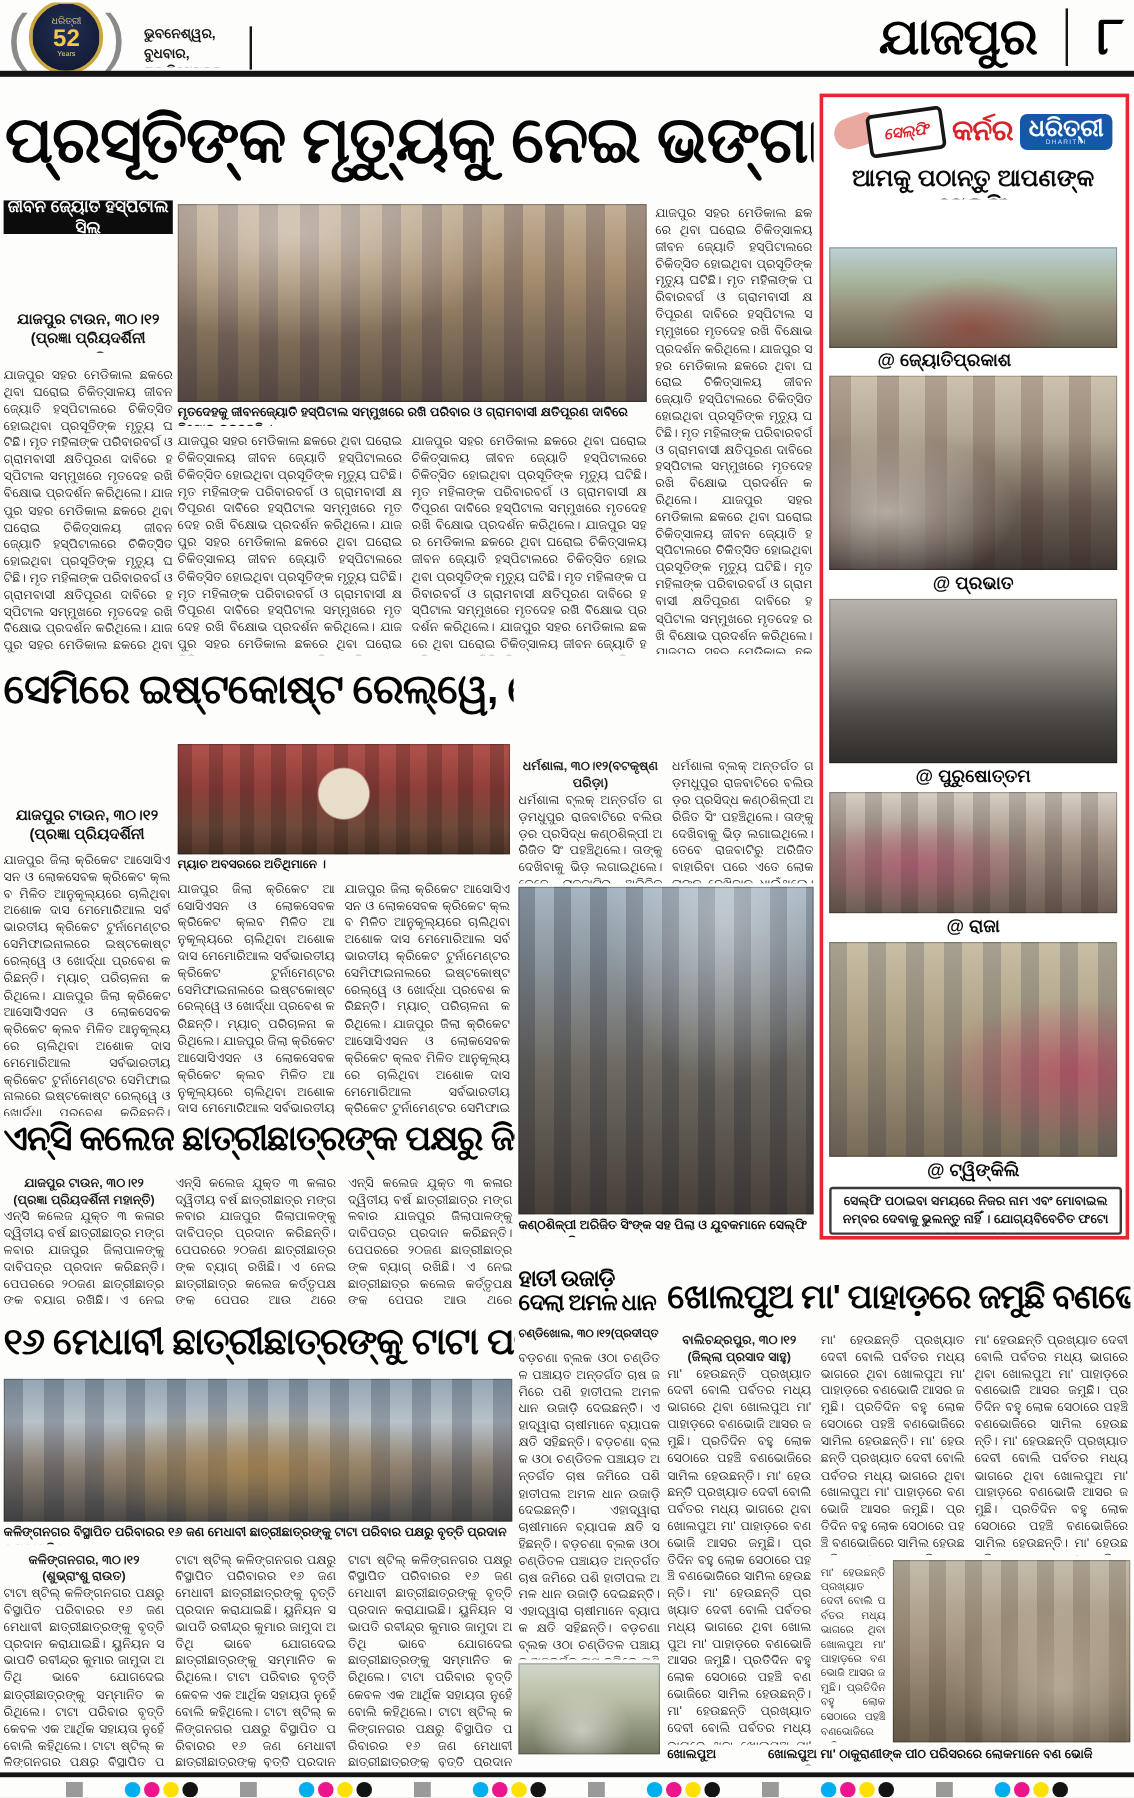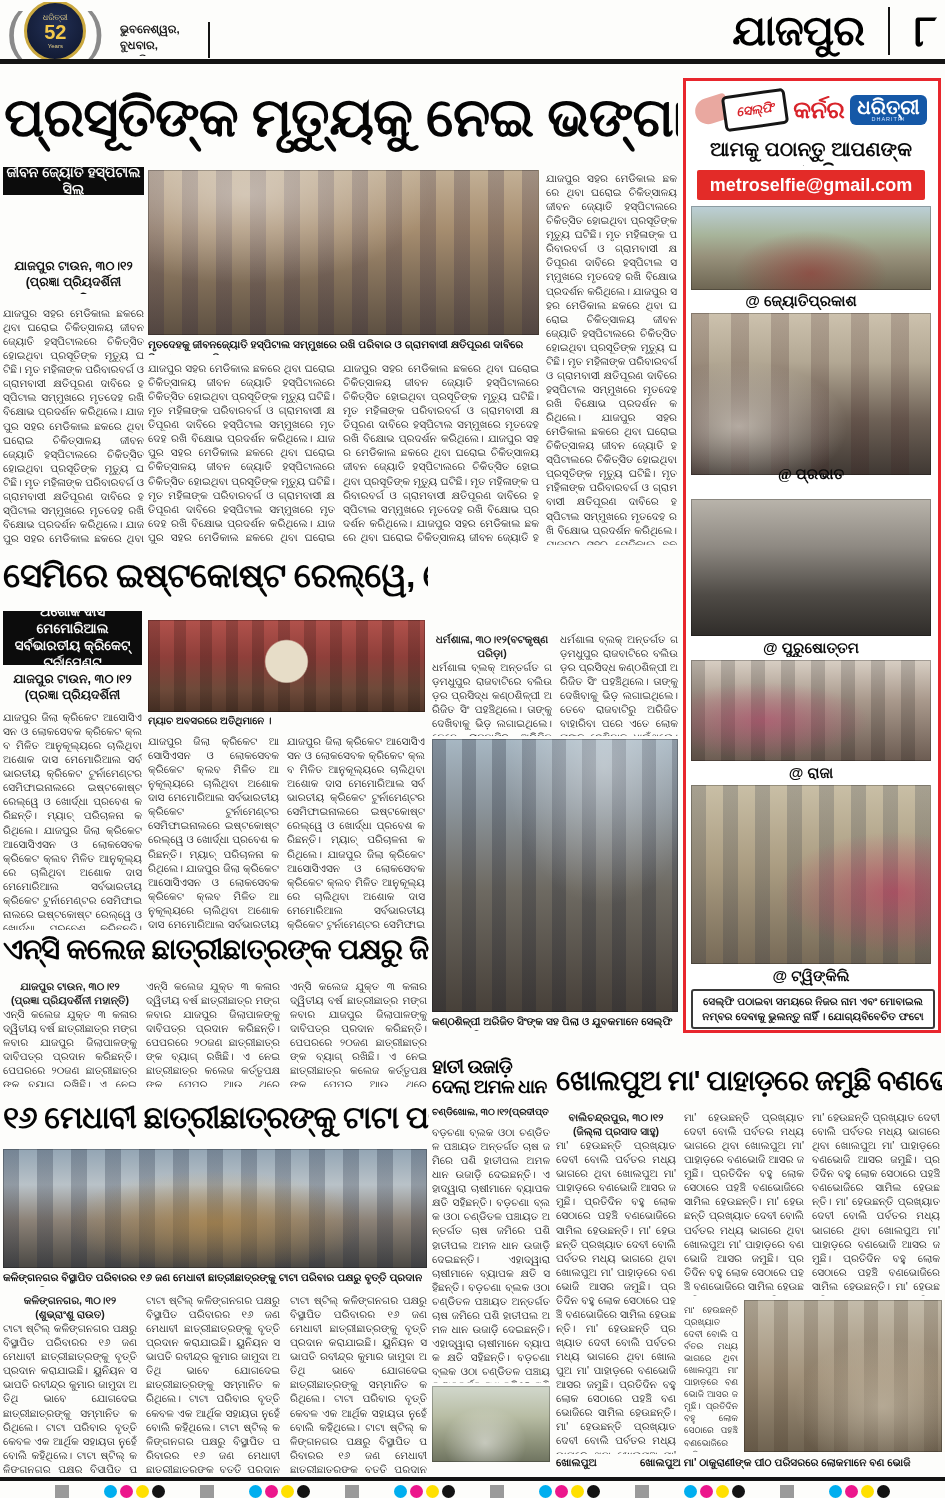--- a/index.html
+++ b/index.html
@@ -118,24 +118,20 @@
   <div class="abs greek" style="left:3px;top:306px;width:141px;height:240px;">ଯାଜପୁର ସହର ମେଡିକାଲ ଛକରେ ଥିବା ଘରୋଇ ଚିକିତ୍ସାଳୟ ଜୀବନ ଜ୍ୟୋତି ହସ୍ପିଟାଲରେ ଚିକିତ୍ସିତ ହୋଇଥିବା ପ୍ରସୂତିଙ୍କ ମୃତ୍ୟୁ ଘଟିଛି। ମୃତ ମହିଳାଙ୍କ ପରିବାରବର୍ଗ ଓ ଗ୍ରାମବାସୀ କ୍ଷତିପୂରଣ ଦାବିରେ ହସ୍ପିଟାଲ ସମ୍ମୁଖରେ ମୃତଦେହ ରଖି ବିକ୍ଷୋଭ ପ୍ରଦର୍ଶନ କରିଥିଲେ। ଯାଜପୁର ସହର ମେଡିକାଲ ଛକରେ ଥିବା ଘରୋଇ ଚିକିତ୍ସାଳୟ ଜୀବନ ଜ୍ୟୋତି ହସ୍ପିଟାଲରେ ଚିକିତ୍ସିତ ହୋଇଥିବା ପ୍ରସୂତିଙ୍କ ମୃତ୍ୟୁ ଘଟିଛି। ମୃତ ମହିଳାଙ୍କ ପରିବାରବର୍ଗ ଓ ଗ୍ରାମବାସୀ କ୍ଷତିପୂରଣ ଦାବିରେ ହସ୍ପିଟାଲ ସମ୍ମୁଖରେ ମୃତଦେହ ରଖି ବିକ୍ଷୋଭ ପ୍ରଦର୍ଶନ କରିଥିଲେ। ଯାଜପୁର ସହର ମେଡିକାଲ ଛକରେ ଥିବା ଘରୋଇ ଚିକିତ୍ସାଳୟ ଜୀବନ ଜ୍ୟୋତି ହସ୍ପିଟାଲରେ ଚିକିତ୍ସିତ ହୋଇଥିବା ପ୍ରସୂତିଙ୍କ ମୃତ୍ୟୁ ଘଟିଛି। ମୃତ ମହିଳାଙ୍କ ପରିବାରବର୍ଗ ଓ ଗ୍ରାମବାସୀ କ୍ଷତିପୂରଣ ଦାବିରେ ହସ୍ପିଟାଲ ସମ୍ମୁଖରେ ମୃତଦେହ ରଖି ବିକ୍ଷୋଭ ପ୍ରଦର୍ଶନ କରିଥିଲେ। ଯାଜପୁର ସହର ମେଡିକାଲ ଛକରେ ଥିବା ଘରୋଇ ଚିକିତ୍ସାଳୟ ଜୀବନ ଜ୍ୟୋତି ହସ୍ପିଟାଲରେ ଚିକିତ୍ସିତ ହୋଇଥିବା ପ୍ରସୂତିଙ୍କ ମୃତ୍ୟୁ ଘଟିଛି। ମୃତ ମହିଳାଙ୍କ ପରିବାରବର୍ଗ ଓ ଗ୍ରାମବାସୀ କ୍ଷତିପୂରଣ ଦାବିରେ ହସ୍ପିଟାଲ ସମ୍ମୁଖରେ ମୃତଦେହ ରଖି ବିକ୍ଷୋଭ ପ୍ରଦର୍ଶନ କରିଥିଲେ। ଯାଜପୁର ସହର ମେଡିକାଲ ଛକରେ ଥିବା ଘରୋଇ ଚିକିତ୍ସାଳୟ ଜୀବନ ଜ୍ୟୋତି ହସ୍ପିଟାଲରେ ଚିକିତ୍ସିତ ହୋଇଥିବା ପ୍ରସୂତିଙ୍କ ମୃତ୍ୟୁ ଘଟିଛି। ମୃତ ମହିଳାଙ୍କ ପରିବାରବର୍ଗ ଓ ଗ୍ରାମବାସୀ କ୍ଷତିପୂରଣ ଦାବିରେ ହସ୍ପିଟାଲ ସମ୍ମୁଖରେ ମୃତଦେହ ରଖି ବିକ୍ଷୋଭ ପ୍ରଦର୍ଶନ କରିଥିଲେ।</div>
 
   <div class="abs photo ph-protest" style="left:148px;top:170px;width:391px;height:165px;"></div>
   <div class="abs caption" style="left:148px;top:338px;width:392px;height:17px;">ମୃତଦେହକୁ ଜୀବନଜ୍ୟୋତି ହସ୍ପିଟାଲ ସମ୍ମୁଖରେ ରଖି ପରିବାର ଓ ଗ୍ରାମବାସୀ କ୍ଷତିପୂରଣ ଦାବିରେ ବିକ୍ଷୋଭ କରୁଛନ୍ତି ।</div>
 
   <div class="abs greek" style="left:546px;top:171px;width:131px;height:374px;">ଯାଜପୁର ସହର ମେଡିକାଲ ଛକରେ ଥିବା ଘରୋଇ ଚିକିତ୍ସାଳୟ ଜୀବନ ଜ୍ୟୋତି ହସ୍ପିଟାଲରେ ଚିକିତ୍ସିତ ହୋଇଥିବା ପ୍ରସୂତିଙ୍କ ମୃତ୍ୟୁ ଘଟିଛି। ମୃତ ମହିଳାଙ୍କ ପରିବାରବର୍ଗ ଓ ଗ୍ରାମବାସୀ କ୍ଷତିପୂରଣ ଦାବିରେ ହସ୍ପିଟାଲ ସମ୍ମୁଖରେ ମୃତଦେହ ରଖି ବିକ୍ଷୋଭ ପ୍ରଦର୍ଶନ କରିଥିଲେ। ଯାଜପୁର ସହର ମେଡିକାଲ ଛକରେ ଥିବା ଘରୋଇ ଚିକିତ୍ସାଳୟ ଜୀବନ ଜ୍ୟୋତି ହସ୍ପିଟାଲରେ ଚିକିତ୍ସିତ ହୋଇଥିବା ପ୍ରସୂତିଙ୍କ ମୃତ୍ୟୁ ଘଟିଛି। ମୃତ ମହିଳାଙ୍କ ପରିବାରବର୍ଗ ଓ ଗ୍ରାମବାସୀ କ୍ଷତିପୂରଣ ଦାବିରେ ହସ୍ପିଟାଲ ସମ୍ମୁଖରେ ମୃତଦେହ ରଖି ବିକ୍ଷୋଭ ପ୍ରଦର୍ଶନ କରିଥିଲେ। ଯାଜପୁର ସହର ମେଡିକାଲ ଛକରେ ଥିବା ଘରୋଇ ଚିକିତ୍ସାଳୟ ଜୀବନ ଜ୍ୟୋତି ହସ୍ପିଟାଲରେ ଚିକିତ୍ସିତ ହୋଇଥିବା ପ୍ରସୂତିଙ୍କ ମୃତ୍ୟୁ ଘଟିଛି। ମୃତ ମହିଳାଙ୍କ ପରିବାରବର୍ଗ ଓ ଗ୍ରାମବାସୀ କ୍ଷତିପୂରଣ ଦାବିରେ ହସ୍ପିଟାଲ ସମ୍ମୁଖରେ ମୃତଦେହ ରଖି ବିକ୍ଷୋଭ ପ୍ରଦର୍ଶନ କରିଥିଲେ। ଯାଜପୁର ସହର ମେଡିକାଲ ଛକରେ ଥିବା ଘରୋଇ ଚିକିତ୍ସାଳୟ ଜୀବନ ଜ୍ୟୋତି ହସ୍ପିଟାଲରେ ଚିକିତ୍ସିତ ହୋଇଥିବା ପ୍ରସୂତିଙ୍କ ମୃତ୍ୟୁ ଘଟିଛି। ମୃତ ମହିଳାଙ୍କ ପରିବାରବର୍ଗ ଓ ଗ୍ରାମବାସୀ କ୍ଷତିପୂରଣ ଦାବିରେ ହସ୍ପିଟାଲ ସମ୍ମୁଖରେ ମୃତଦେହ ରଖି ବିକ୍ଷୋଭ ପ୍ରଦର୍ଶନ କରିଥିଲେ। ଯାଜପୁର ସହର ମେଡିକାଲ ଛକରେ ଥିବା ଘରୋଇ ଚିକିତ୍ସାଳୟ ଜୀବନ ଜ୍ୟୋତି ହସ୍ପିଟାଲରେ ଚିକିତ୍ସିତ ହୋଇଥିବା ପ୍ରସୂତିଙ୍କ ମୃତ୍ୟୁ ଘଟିଛି। ମୃତ ମହିଳାଙ୍କ ପରିବାରବର୍ଗ ଓ ଗ୍ରାମବାସୀ କ୍ଷତିପୂରଣ ଦାବିରେ ହସ୍ପିଟାଲ ସମ୍ମୁଖରେ ମୃତଦେହ ରଖି ବିକ୍ଷୋଭ ପ୍ରଦର୍ଶନ କରିଥିଲେ। ଯାଜପୁର ସହର ମେଡିକାଲ ଛକରେ ଥିବା ଘରୋଇ ଚିକିତ୍ସାଳୟ ଜୀବନ ଜ୍ୟୋତି ହସ୍ପିଟାଲରେ ଚିକିତ୍ସିତ ହୋଇଥିବା ପ୍ରସୂତିଙ୍କ ମୃତ୍ୟୁ ଘଟିଛି। ମୃତ ମହିଳାଙ୍କ ପରିବାରବର୍ଗ ଓ ଗ୍ରାମବାସୀ କ୍ଷତିପୂରଣ ଦାବିରେ ହସ୍ପିଟାଲ ସମ୍ମୁଖରେ ମୃତଦେହ ରଖି ବିକ୍ଷୋଭ ପ୍ରଦର୍ଶନ କରିଥିଲେ। ଯାଜପୁର ସହର ମେଡିକାଲ ଛକରେ ଥିବା ଘରୋଇ ଚିକିତ୍ସାଳୟ ଜୀବନ ଜ୍ୟୋତି ହସ୍ପିଟାଲରେ ଚିକିତ୍ସିତ ହୋଇଥିବା ପ୍ରସୂତିଙ୍କ ମୃତ୍ୟୁ ଘଟିଛି। ମୃତ ମହିଳାଙ୍କ ପରିବାରବର୍ଗ ଓ ଗ୍ରାମବାସୀ କ୍ଷତିପୂରଣ ଦାବିରେ ହସ୍ପିଟାଲ ସମ୍ମୁଖରେ ମୃତଦେହ ରଖି ବିକ୍ଷୋଭ ପ୍ରଦର୍ଶନ କରିଥିଲେ।</div>
   <div class="abs greek" style="left:148px;top:361px;width:187px;height:185px;">ଯାଜପୁର ସହର ମେଡିକାଲ ଛକରେ ଥିବା ଘରୋଇ ଚିକିତ୍ସାଳୟ ଜୀବନ ଜ୍ୟୋତି ହସ୍ପିଟାଲରେ ଚିକିତ୍ସିତ ହୋଇଥିବା ପ୍ରସୂତିଙ୍କ ମୃତ୍ୟୁ ଘଟିଛି। ମୃତ ମହିଳାଙ୍କ ପରିବାରବର୍ଗ ଓ ଗ୍ରାମବାସୀ କ୍ଷତିପୂରଣ ଦାବିରେ ହସ୍ପିଟାଲ ସମ୍ମୁଖରେ ମୃତଦେହ ରଖି ବିକ୍ଷୋଭ ପ୍ରଦର୍ଶନ କରିଥିଲେ। ଯାଜପୁର ସହର ମେଡିକାଲ ଛକରେ ଥିବା ଘରୋଇ ଚିକିତ୍ସାଳୟ ଜୀବନ ଜ୍ୟୋତି ହସ୍ପିଟାଲରେ ଚିକିତ୍ସିତ ହୋଇଥିବା ପ୍ରସୂତିଙ୍କ ମୃତ୍ୟୁ ଘଟିଛି। ମୃତ ମହିଳାଙ୍କ ପରିବାରବର୍ଗ ଓ ଗ୍ରାମବାସୀ କ୍ଷତିପୂରଣ ଦାବିରେ ହସ୍ପିଟାଲ ସମ୍ମୁଖରେ ମୃତଦେହ ରଖି ବିକ୍ଷୋଭ ପ୍ରଦର୍ଶନ କରିଥିଲେ। ଯାଜପୁର ସହର ମେଡିକାଲ ଛକରେ ଥିବା ଘରୋଇ ଚିକିତ୍ସାଳୟ ଜୀବନ ଜ୍ୟୋତି ହସ୍ପିଟାଲରେ ଚିକିତ୍ସିତ ହୋଇଥିବା ପ୍ରସୂତିଙ୍କ ମୃତ୍ୟୁ ଘଟିଛି। ମୃତ ମହିଳାଙ୍କ ପରିବାରବର୍ଗ ଓ ଗ୍ରାମବାସୀ କ୍ଷତିପୂରଣ ଦାବିରେ ହସ୍ପିଟାଲ ସମ୍ମୁଖରେ ମୃତଦେହ ରଖି ବିକ୍ଷୋଭ ପ୍ରଦର୍ଶନ କରିଥିଲେ। ଯାଜପୁର ସହର ମେଡିକାଲ ଛକରେ ଥିବା ଘରୋଇ ଚିକିତ୍ସାଳୟ ଜୀବନ ଜ୍ୟୋତି ହସ୍ପିଟାଲରେ ଚିକିତ୍ସିତ ହୋଇଥିବା ପ୍ରସୂତିଙ୍କ ମୃତ୍ୟୁ ଘଟିଛି। ମୃତ ମହିଳାଙ୍କ ପରିବାରବର୍ଗ ଓ ଗ୍ରାମବାସୀ କ୍ଷତିପୂରଣ ଦାବିରେ ହସ୍ପିଟାଲ ସମ୍ମୁଖରେ ମୃତଦେହ ରଖି ବିକ୍ଷୋଭ ପ୍ରଦର୍ଶନ କରିଥିଲେ। ଯାଜପୁର ସହର ମେଡିକାଲ ଛକରେ ଥିବା ଘରୋଇ ଚିକିତ୍ସାଳୟ ଜୀବନ ଜ୍ୟୋତି ହସ୍ପିଟାଲରେ ଚିକିତ୍ସିତ ହୋଇଥିବା ପ୍ରସୂତିଙ୍କ ମୃତ୍ୟୁ ଘଟିଛି। ମୃତ ମହିଳାଙ୍କ ପରିବାରବର୍ଗ ଓ ଗ୍ରାମବାସୀ କ୍ଷତିପୂରଣ ଦାବିରେ ହସ୍ପିଟାଲ ସମ୍ମୁଖରେ ମୃତଦେହ ରଖି ବିକ୍ଷୋଭ ପ୍ରଦର୍ଶନ କରିଥିଲେ।</div>
   <div class="abs greek" style="left:343px;top:361px;width:196px;height:185px;">ଯାଜପୁର ସହର ମେଡିକାଲ ଛକରେ ଥିବା ଘରୋଇ ଚିକିତ୍ସାଳୟ ଜୀବନ ଜ୍ୟୋତି ହସ୍ପିଟାଲରେ ଚିକିତ୍ସିତ ହୋଇଥିବା ପ୍ରସୂତିଙ୍କ ମୃତ୍ୟୁ ଘଟିଛି। ମୃତ ମହିଳାଙ୍କ ପରିବାରବର୍ଗ ଓ ଗ୍ରାମବାସୀ କ୍ଷତିପୂରଣ ଦାବିରେ ହସ୍ପିଟାଲ ସମ୍ମୁଖରେ ମୃତଦେହ ରଖି ବିକ୍ଷୋଭ ପ୍ରଦର୍ଶନ କରିଥିଲେ। ଯାଜପୁର ସହର ମେଡିକାଲ ଛକରେ ଥିବା ଘରୋଇ ଚିକିତ୍ସାଳୟ ଜୀବନ ଜ୍ୟୋତି ହସ୍ପିଟାଲରେ ଚିକିତ୍ସିତ ହୋଇଥିବା ପ୍ରସୂତିଙ୍କ ମୃତ୍ୟୁ ଘଟିଛି। ମୃତ ମହିଳାଙ୍କ ପରିବାରବର୍ଗ ଓ ଗ୍ରାମବାସୀ କ୍ଷତିପୂରଣ ଦାବିରେ ହସ୍ପିଟାଲ ସମ୍ମୁଖରେ ମୃତଦେହ ରଖି ବିକ୍ଷୋଭ ପ୍ରଦର୍ଶନ କରିଥିଲେ। ଯାଜପୁର ସହର ମେଡିକାଲ ଛକରେ ଥିବା ଘରୋଇ ଚିକିତ୍ସାଳୟ ଜୀବନ ଜ୍ୟୋତି ହସ୍ପିଟାଲରେ ଚିକିତ୍ସିତ ହୋଇଥିବା ପ୍ରସୂତିଙ୍କ ମୃତ୍ୟୁ ଘଟିଛି। ମୃତ ମହିଳାଙ୍କ ପରିବାରବର୍ଗ ଓ ଗ୍ରାମବାସୀ କ୍ଷତିପୂରଣ ଦାବିରେ ହସ୍ପିଟାଲ ସମ୍ମୁଖରେ ମୃତଦେହ ରଖି ବିକ୍ଷୋଭ ପ୍ରଦର୍ଶନ କରିଥିଲେ। ଯାଜପୁର ସହର ମେଡିକାଲ ଛକରେ ଥିବା ଘରୋଇ ଚିକିତ୍ସାଳୟ ଜୀବନ ଜ୍ୟୋତି ହସ୍ପିଟାଲରେ ଚିକିତ୍ସିତ ହୋଇଥିବା ପ୍ରସୂତିଙ୍କ ମୃତ୍ୟୁ ଘଟିଛି। ମୃତ ମହିଳାଙ୍କ ପରିବାରବର୍ଗ ଓ ଗ୍ରାମବାସୀ କ୍ଷତିପୂରଣ ଦାବିରେ ହସ୍ପିଟାଲ ସମ୍ମୁଖରେ ମୃତଦେହ ରଖି ବିକ୍ଷୋଭ ପ୍ରଦର୍ଶନ କରିଥିଲେ। ଯାଜପୁର ସହର ମେଡିକାଲ ଛକରେ ଥିବା ଘରୋଇ ଚିକିତ୍ସାଳୟ ଜୀବନ ଜ୍ୟୋତି ହସ୍ପିଟାଲରେ ଚିକିତ୍ସିତ ହୋଇଥିବା ପ୍ରସୂତିଙ୍କ ମୃତ୍ୟୁ ଘଟିଛି। ମୃତ ମହିଳାଙ୍କ ପରିବାରବର୍ଗ ଓ ଗ୍ରାମବାସୀ କ୍ଷତିପୂରଣ ଦାବିରେ ହସ୍ପିଟାଲ ସମ୍ମୁଖରେ ମୃତଦେହ ରଖି ବିକ୍ଷୋଭ ପ୍ରଦର୍ଶନ କରିଥିଲେ।</div>
 
   <div class="abs headline nowrap" style="left:3px;top:551px;width:425px;height:48px;font-size:34px;display:flex;align-items:center;">ସେମିରେ ଇଷ୍ଟକୋଷ୍ଟ ରେଲ୍‌ୱେ, ଖୋର୍ଦ୍ଧା</div>
-  <div class="abs kicker" style="left:3px;top:611px;width:139px;height:54px;font-size:13.5px;flex-direction:column;">
-    <span>ଅଶୋକ ଦାସ ମେମୋରିଆଲ</span>
-    <span>ସର୍ବଭାରତୀୟ କ୍ରିକେଟ୍ ଟୁର୍ନାମେଣ୍ଟ</span>
-  </div>
   <div class="abs dateline" style="left:3px;top:671px;width:139px;height:34px;">
     <span>ଯାଜପୁର ଟାଉନ, ୩୦।୧୨</span><br>
     <span>(ପ୍ରଜ୍ଞା ପ୍ରିୟଦର୍ଶିନୀ ମହାନ୍ତି)</span>
   </div>
   <div class="abs greek" style="left:3px;top:710px;width:139px;height:220px;">ଯାଜପୁର ଜିଲା କ୍ରିକେଟ ଆସୋସିଏସନ ଓ ଲୋକସେବକ କ୍ରିକେଟ କ୍ଲବ ମିଳିତ ଆନୁକୂଲ୍ୟରେ ଚାଲିଥିବା ଅଶୋକ ଦାସ ମେମୋରିଆଲ ସର୍ବଭାରତୀୟ କ୍ରିକେଟ ଟୁର୍ନାମେଣ୍ଟର ସେମିଫାଇନାଲରେ ଇଷ୍ଟକୋଷ୍ଟ ରେଲ୍‌ୱେ ଓ ଖୋର୍ଦ୍ଧା ପ୍ରବେଶ କରିଛନ୍ତି। ମ୍ୟାଚ୍ ପରିଚାଳନା କରିଥିଲେ। ଯାଜପୁର ଜିଲା କ୍ରିକେଟ ଆସୋସିଏସନ ଓ ଲୋକସେବକ କ୍ରିକେଟ କ୍ଲବ ମିଳିତ ଆନୁକୂଲ୍ୟରେ ଚାଲିଥିବା ଅଶୋକ ଦାସ ମେମୋରିଆଲ ସର୍ବଭାରତୀୟ କ୍ରିକେଟ ଟୁର୍ନାମେଣ୍ଟର ସେମିଫାଇନାଲରେ ଇଷ୍ଟକୋଷ୍ଟ ରେଲ୍‌ୱେ ଓ ଖୋର୍ଦ୍ଧା ପ୍ରବେଶ କରିଛନ୍ତି। ମ୍ୟାଚ୍ ପରିଚାଳନା କରିଥିଲେ। ଯାଜପୁର ଜିଲା କ୍ରିକେଟ ଆସୋସିଏସନ ଓ ଲୋକସେବକ କ୍ରିକେଟ କ୍ଲବ ମିଳିତ ଆନୁକୂଲ୍ୟରେ ଚାଲିଥିବା ଅଶୋକ ଦାସ ମେମୋରିଆଲ ସର୍ବଭାରତୀୟ କ୍ରିକେଟ ଟୁର୍ନାମେଣ୍ଟର ସେମିଫାଇନାଲରେ ଇଷ୍ଟକୋଷ୍ଟ ରେଲ୍‌ୱେ ଓ ଖୋର୍ଦ୍ଧା ପ୍ରବେଶ କରିଛନ୍ତି। ମ୍ୟାଚ୍ ପରିଚାଳନା କରିଥିଲେ। ଯାଜପୁର ଜିଲା କ୍ରିକେଟ ଆସୋସିଏସନ ଓ ଲୋକସେବକ କ୍ରିକେଟ କ୍ଲବ ମିଳିତ ଆନୁକୂଲ୍ୟରେ ଚାଲିଥିବା ଅଶୋକ ଦାସ ମେମୋରିଆଲ ସର୍ବଭାରତୀୟ କ୍ରିକେଟ ଟୁର୍ନାମେଣ୍ଟର ସେମିଫାଇନାଲରେ ଇଷ୍ଟକୋଷ୍ଟ ରେଲ୍‌ୱେ ଓ ଖୋର୍ଦ୍ଧା ପ୍ରବେଶ କରିଛନ୍ତି। ମ୍ୟାଚ୍ ପରିଚାଳନା କରିଥିଲେ। ଯାଜପୁର ଜିଲା କ୍ରିକେଟ ଆସୋସିଏସନ ଓ ଲୋକସେବକ କ୍ରିକେଟ କ୍ଲବ ମିଳିତ ଆନୁକୂଲ୍ୟରେ ଚାଲିଥିବା ଅଶୋକ ଦାସ ମେମୋରିଆଲ ସର୍ବଭାରତୀୟ କ୍ରିକେଟ ଟୁର୍ନାମେଣ୍ଟର ସେମିଫାଇନାଲରେ ଇଷ୍ଟକୋଷ୍ଟ ରେଲ୍‌ୱେ ଓ ଖୋର୍ଦ୍ଧା ପ୍ରବେଶ କରିଛନ୍ତି। ମ୍ୟାଚ୍ ପରିଚାଳନା କରିଥିଲେ।</div>
 
   <div class="abs photo ph-garland" style="left:148px;top:620px;width:277px;height:92px;"></div>
   <div class="abs caption" style="left:148px;top:714px;width:277px;height:15px;font-size:10px;">ମ୍ୟାଚ ଅବସରରେ ଅତିଥିମାନେ ।</div>
   <div class="abs greek" style="left:148px;top:734px;width:131px;height:196px;">ଯାଜପୁର ଜିଲା କ୍ରିକେଟ ଆସୋସିଏସନ ଓ ଲୋକସେବକ କ୍ରିକେଟ କ୍ଲବ ମିଳିତ ଆନୁକୂଲ୍ୟରେ ଚାଲିଥିବା ଅଶୋକ ଦାସ ମେମୋରିଆଲ ସର୍ବଭାରତୀୟ କ୍ରିକେଟ ଟୁର୍ନାମେଣ୍ଟର ସେମିଫାଇନାଲରେ ଇଷ୍ଟକୋଷ୍ଟ ରେଲ୍‌ୱେ ଓ ଖୋର୍ଦ୍ଧା ପ୍ରବେଶ କରିଛନ୍ତି। ମ୍ୟାଚ୍ ପରିଚାଳନା କରିଥିଲେ। ଯାଜପୁର ଜିଲା କ୍ରିକେଟ ଆସୋସିଏସନ ଓ ଲୋକସେବକ କ୍ରିକେଟ କ୍ଲବ ମିଳିତ ଆନୁକୂଲ୍ୟରେ ଚାଲିଥିବା ଅଶୋକ ଦାସ ମେମୋରିଆଲ ସର୍ବଭାରତୀୟ କ୍ରିକେଟ ଟୁର୍ନାମେଣ୍ଟର ସେମିଫାଇନାଲରେ ଇଷ୍ଟକୋଷ୍ଟ ରେଲ୍‌ୱେ ଓ ଖୋର୍ଦ୍ଧା ପ୍ରବେଶ କରିଛନ୍ତି। ମ୍ୟାଚ୍ ପରିଚାଳନା କରିଥିଲେ। ଯାଜପୁର ଜିଲା କ୍ରିକେଟ ଆସୋସିଏସନ ଓ ଲୋକସେବକ କ୍ରିକେଟ କ୍ଲବ ମିଳିତ ଆନୁକୂଲ୍ୟରେ ଚାଲିଥିବା ଅଶୋକ ଦାସ ମେମୋରିଆଲ ସର୍ବଭାରତୀୟ କ୍ରିକେଟ ଟୁର୍ନାମେଣ୍ଟର ସେମିଫାଇନାଲରେ ଇଷ୍ଟକୋଷ୍ଟ ରେଲ୍‌ୱେ ଓ ଖୋର୍ଦ୍ଧା ପ୍ରବେଶ କରିଛନ୍ତି। ମ୍ୟାଚ୍ ପରିଚାଳନା କରିଥିଲେ। ଯାଜପୁର ଜିଲା କ୍ରିକେଟ ଆସୋସିଏସନ ଓ ଲୋକସେବକ କ୍ରିକେଟ କ୍ଲବ ମିଳିତ ଆନୁକୂଲ୍ୟରେ ଚାଲିଥିବା ଅଶୋକ ଦାସ ମେମୋରିଆଲ ସର୍ବଭାରତୀୟ କ୍ରିକେଟ ଟୁର୍ନାମେଣ୍ଟର ସେମିଫାଇନାଲରେ ଇଷ୍ଟକୋଷ୍ଟ ରେଲ୍‌ୱେ ଓ ଖୋର୍ଦ୍ଧା ପ୍ରବେଶ କରିଛନ୍ତି। ମ୍ୟାଚ୍ ପରିଚାଳନା କରିଥିଲେ। ଯାଜପୁର ଜିଲା କ୍ରିକେଟ ଆସୋସିଏସନ ଓ ଲୋକସେବକ କ୍ରିକେଟ କ୍ଲବ ମିଳିତ ଆନୁକୂଲ୍ୟରେ ଚାଲିଥିବା ଅଶୋକ ଦାସ ମେମୋରିଆଲ ସର୍ବଭାରତୀୟ କ୍ରିକେଟ ଟୁର୍ନାମେଣ୍ଟର ସେମିଫାଇନାଲରେ ଇଷ୍ଟକୋଷ୍ଟ ରେଲ୍‌ୱେ ଓ ଖୋର୍ଦ୍ଧା ପ୍ରବେଶ କରିଛନ୍ତି। ମ୍ୟାଚ୍ ପରିଚାଳନା କରିଥିଲେ।</div>
   <div class="abs greek" style="left:287px;top:734px;width:138px;height:196px;">ଯାଜପୁର ଜିଲା କ୍ରିକେଟ ଆସୋସିଏସନ ଓ ଲୋକସେବକ କ୍ରିକେଟ କ୍ଲବ ମିଳିତ ଆନୁକୂଲ୍ୟରେ ଚାଲିଥିବା ଅଶୋକ ଦାସ ମେମୋରିଆଲ ସର୍ବଭାରତୀୟ କ୍ରିକେଟ ଟୁର୍ନାମେଣ୍ଟର ସେମିଫାଇନାଲରେ ଇଷ୍ଟକୋଷ୍ଟ ରେଲ୍‌ୱେ ଓ ଖୋର୍ଦ୍ଧା ପ୍ରବେଶ କରିଛନ୍ତି। ମ୍ୟାଚ୍ ପରିଚାଳନା କରିଥିଲେ। ଯାଜପୁର ଜିଲା କ୍ରିକେଟ ଆସୋସିଏସନ ଓ ଲୋକସେବକ କ୍ରିକେଟ କ୍ଲବ ମିଳିତ ଆନୁକୂଲ୍ୟରେ ଚାଲିଥିବା ଅଶୋକ ଦାସ ମେମୋରିଆଲ ସର୍ବଭାରତୀୟ କ୍ରିକେଟ ଟୁର୍ନାମେଣ୍ଟର ସେମିଫାଇନାଲରେ ଇଷ୍ଟକୋଷ୍ଟ ରେଲ୍‌ୱେ ଓ ଖୋର୍ଦ୍ଧା ପ୍ରବେଶ କରିଛନ୍ତି। ମ୍ୟାଚ୍ ପରିଚାଳନା କରିଥିଲେ। ଯାଜପୁର ଜିଲା କ୍ରିକେଟ ଆସୋସିଏସନ ଓ ଲୋକସେବକ କ୍ରିକେଟ କ୍ଲବ ମିଳିତ ଆନୁକୂଲ୍ୟରେ ଚାଲିଥିବା ଅଶୋକ ଦାସ ମେମୋରିଆଲ ସର୍ବଭାରତୀୟ କ୍ରିକେଟ ଟୁର୍ନାମେଣ୍ଟର ସେମିଫାଇନାଲରେ ଇଷ୍ଟକୋଷ୍ଟ ରେଲ୍‌ୱେ ଓ ଖୋର୍ଦ୍ଧା ପ୍ରବେଶ କରିଛନ୍ତି। ମ୍ୟାଚ୍ ପରିଚାଳନା କରିଥିଲେ। ଯାଜପୁର ଜିଲା କ୍ରିକେଟ ଆସୋସିଏସନ ଓ ଲୋକସେବକ କ୍ରିକେଟ କ୍ଲବ ମିଳିତ ଆନୁକୂଲ୍ୟରେ ଚାଲିଥିବା ଅଶୋକ ଦାସ ମେମୋରିଆଲ ସର୍ବଭାରତୀୟ କ୍ରିକେଟ ଟୁର୍ନାମେଣ୍ଟର ସେମିଫାଇନାଲରେ ଇଷ୍ଟକୋଷ୍ଟ ରେଲ୍‌ୱେ ଓ ଖୋର୍ଦ୍ଧା ପ୍ରବେଶ କରିଛନ୍ତି। ମ୍ୟାଚ୍ ପରିଚାଳନା କରିଥିଲେ। ଯାଜପୁର ଜିଲା କ୍ରିକେଟ ଆସୋସିଏସନ ଓ ଲୋକସେବକ କ୍ରିକେଟ କ୍ଲବ ମିଳିତ ଆନୁକୂଲ୍ୟରେ ଚାଲିଥିବା ଅଶୋକ ଦାସ ମେମୋରିଆଲ ସର୍ବଭାରତୀୟ କ୍ରିକେଟ ଟୁର୍ନାମେଣ୍ଟର ସେମିଫାଇନାଲରେ ଇଷ୍ଟକୋଷ୍ଟ ରେଲ୍‌ୱେ ଓ ଖୋର୍ଦ୍ଧା ପ୍ରବେଶ କରିଛନ୍ତି। ମ୍ୟାଚ୍ ପରିଚାଳନା କରିଥିଲେ।</div>
@@ -154,27 +150,26 @@
     <span class="phone">
         <i>ସେଲ୍ଫି</i>
       </span>
     <span class="brand-corner">କର୍ନର</span>
     <span class="brand-dharitri">
       <b>ଧରିତ୍ରୀ</b>
       <small>DHARITRI</small>
     </span>
   </div>
   <div class="abs selfie-tag" style="left:691px;top:138px;width:240px;height:28px;">ଆମକୁ ପଠାନ୍ତୁ ଆପଣଙ୍କ ସେଲ୍ଫି</div>
-  <div class="abs email-bar" style="left:697px;top:170px;width:228px;height:30px;">metroselfie@gmail.com</div>
 
   <div class="abs photo ph-road" style="left:691px;top:206px;width:240px;height:84px;"></div>
-  <div class="abs credit" style="left:681px;top:292px;width:240px;height:18px;">@ ଜ୍ୟୋତିପ୍ରକାଶ</div>
+  <div class="abs credit" style="left:667px;top:292px;width:240px;height:18px;">@ ଜ୍ୟୋତିପ୍ରକାଶ</div>
 
   <div class="abs photo ph-river" style="left:691px;top:313px;width:240px;height:162px;"></div>
-  <div class="abs credit" style="left:691px;top:466px;width:240px;height:18px;font-family:Liberation Serif, serif;">@ ପ୍ରଭାତ</div>
+  <div class="abs credit" style="left:691px;top:478px;width:240px;height:18px;">@ ପ୍ରଭାତ</div>
 
   <div class="abs photo ph-two" style="left:691px;top:499px;width:240px;height:137px;"></div>
   <div class="abs credit" style="left:691px;top:639px;width:240px;height:18px;">@ ପୁରୁଷୋତ୍ତମ</div>
 
   <div class="abs photo ph-eventpink" style="left:691px;top:660px;width:240px;height:101px;"></div>
   <div class="abs credit" style="left:691px;top:764px;width:240px;height:18px;">@ ରାଜା</div>
 
   <div class="abs photo ph-outdoor" style="left:691px;top:785px;width:240px;height:179px;"></div>
   <div class="abs credit" style="left:691px;top:967px;width:240px;height:19px;">@ ଟ୍ୱିଙ୍କିଲି</div>
 

